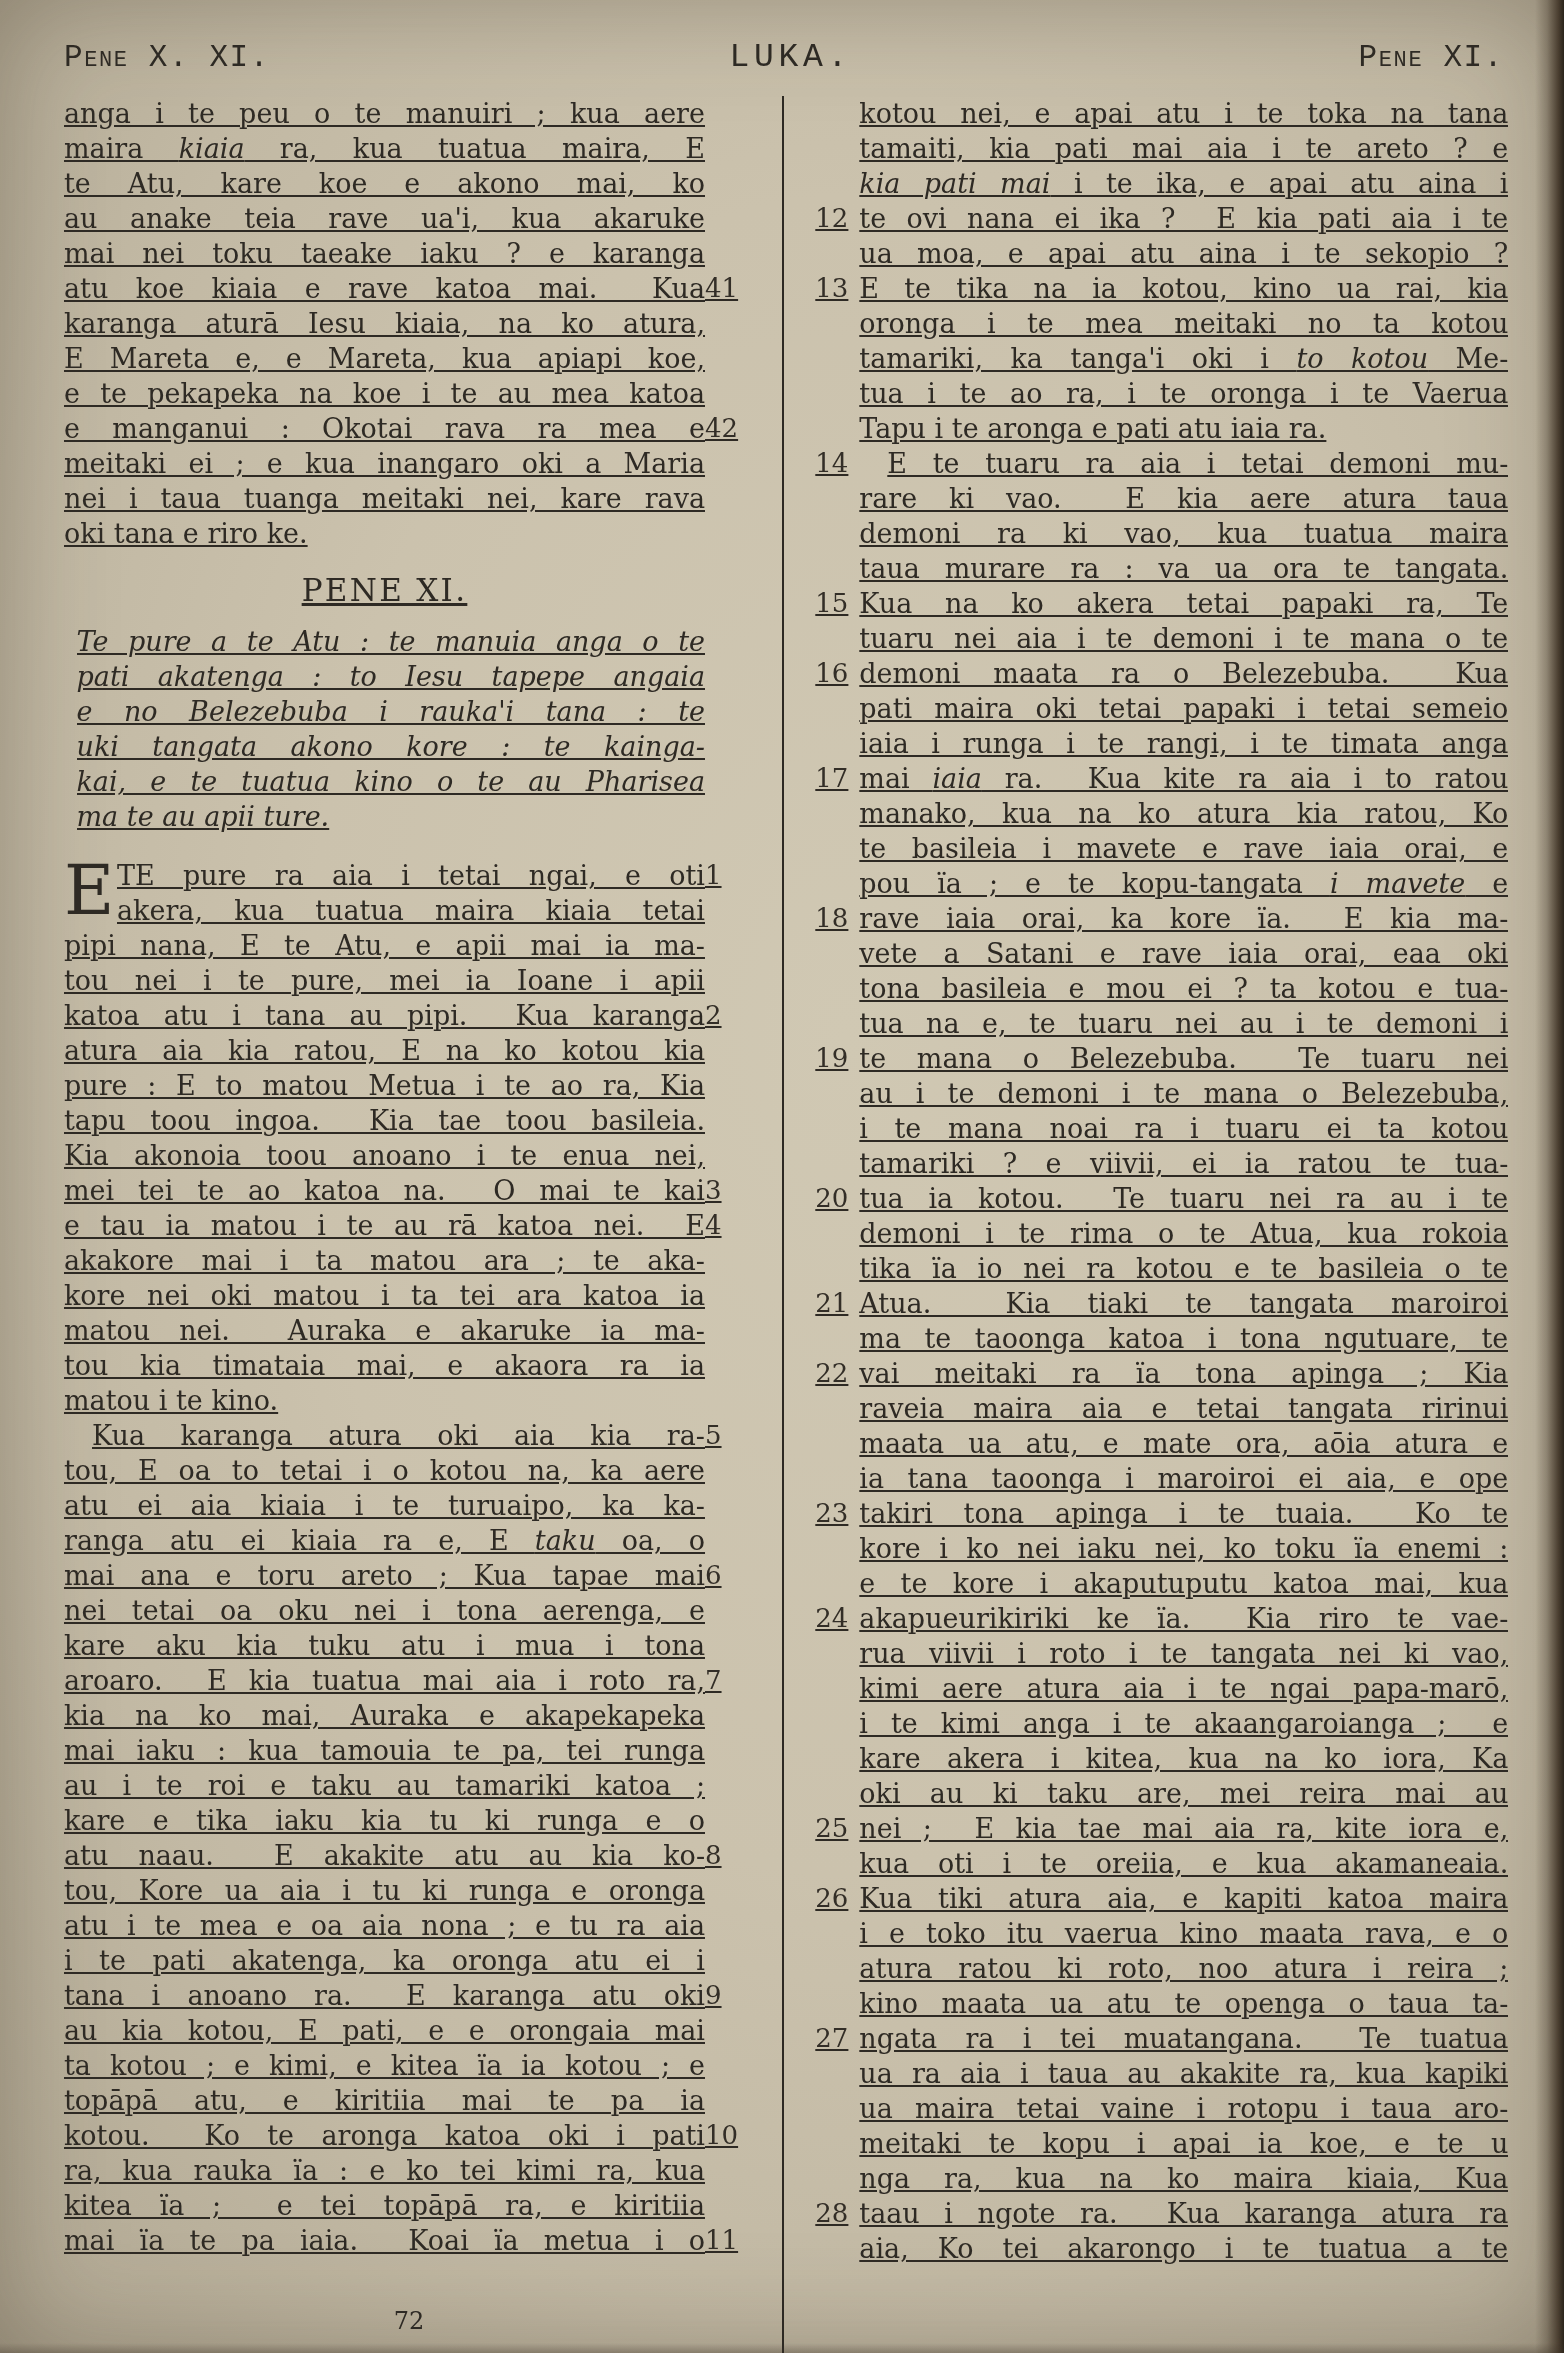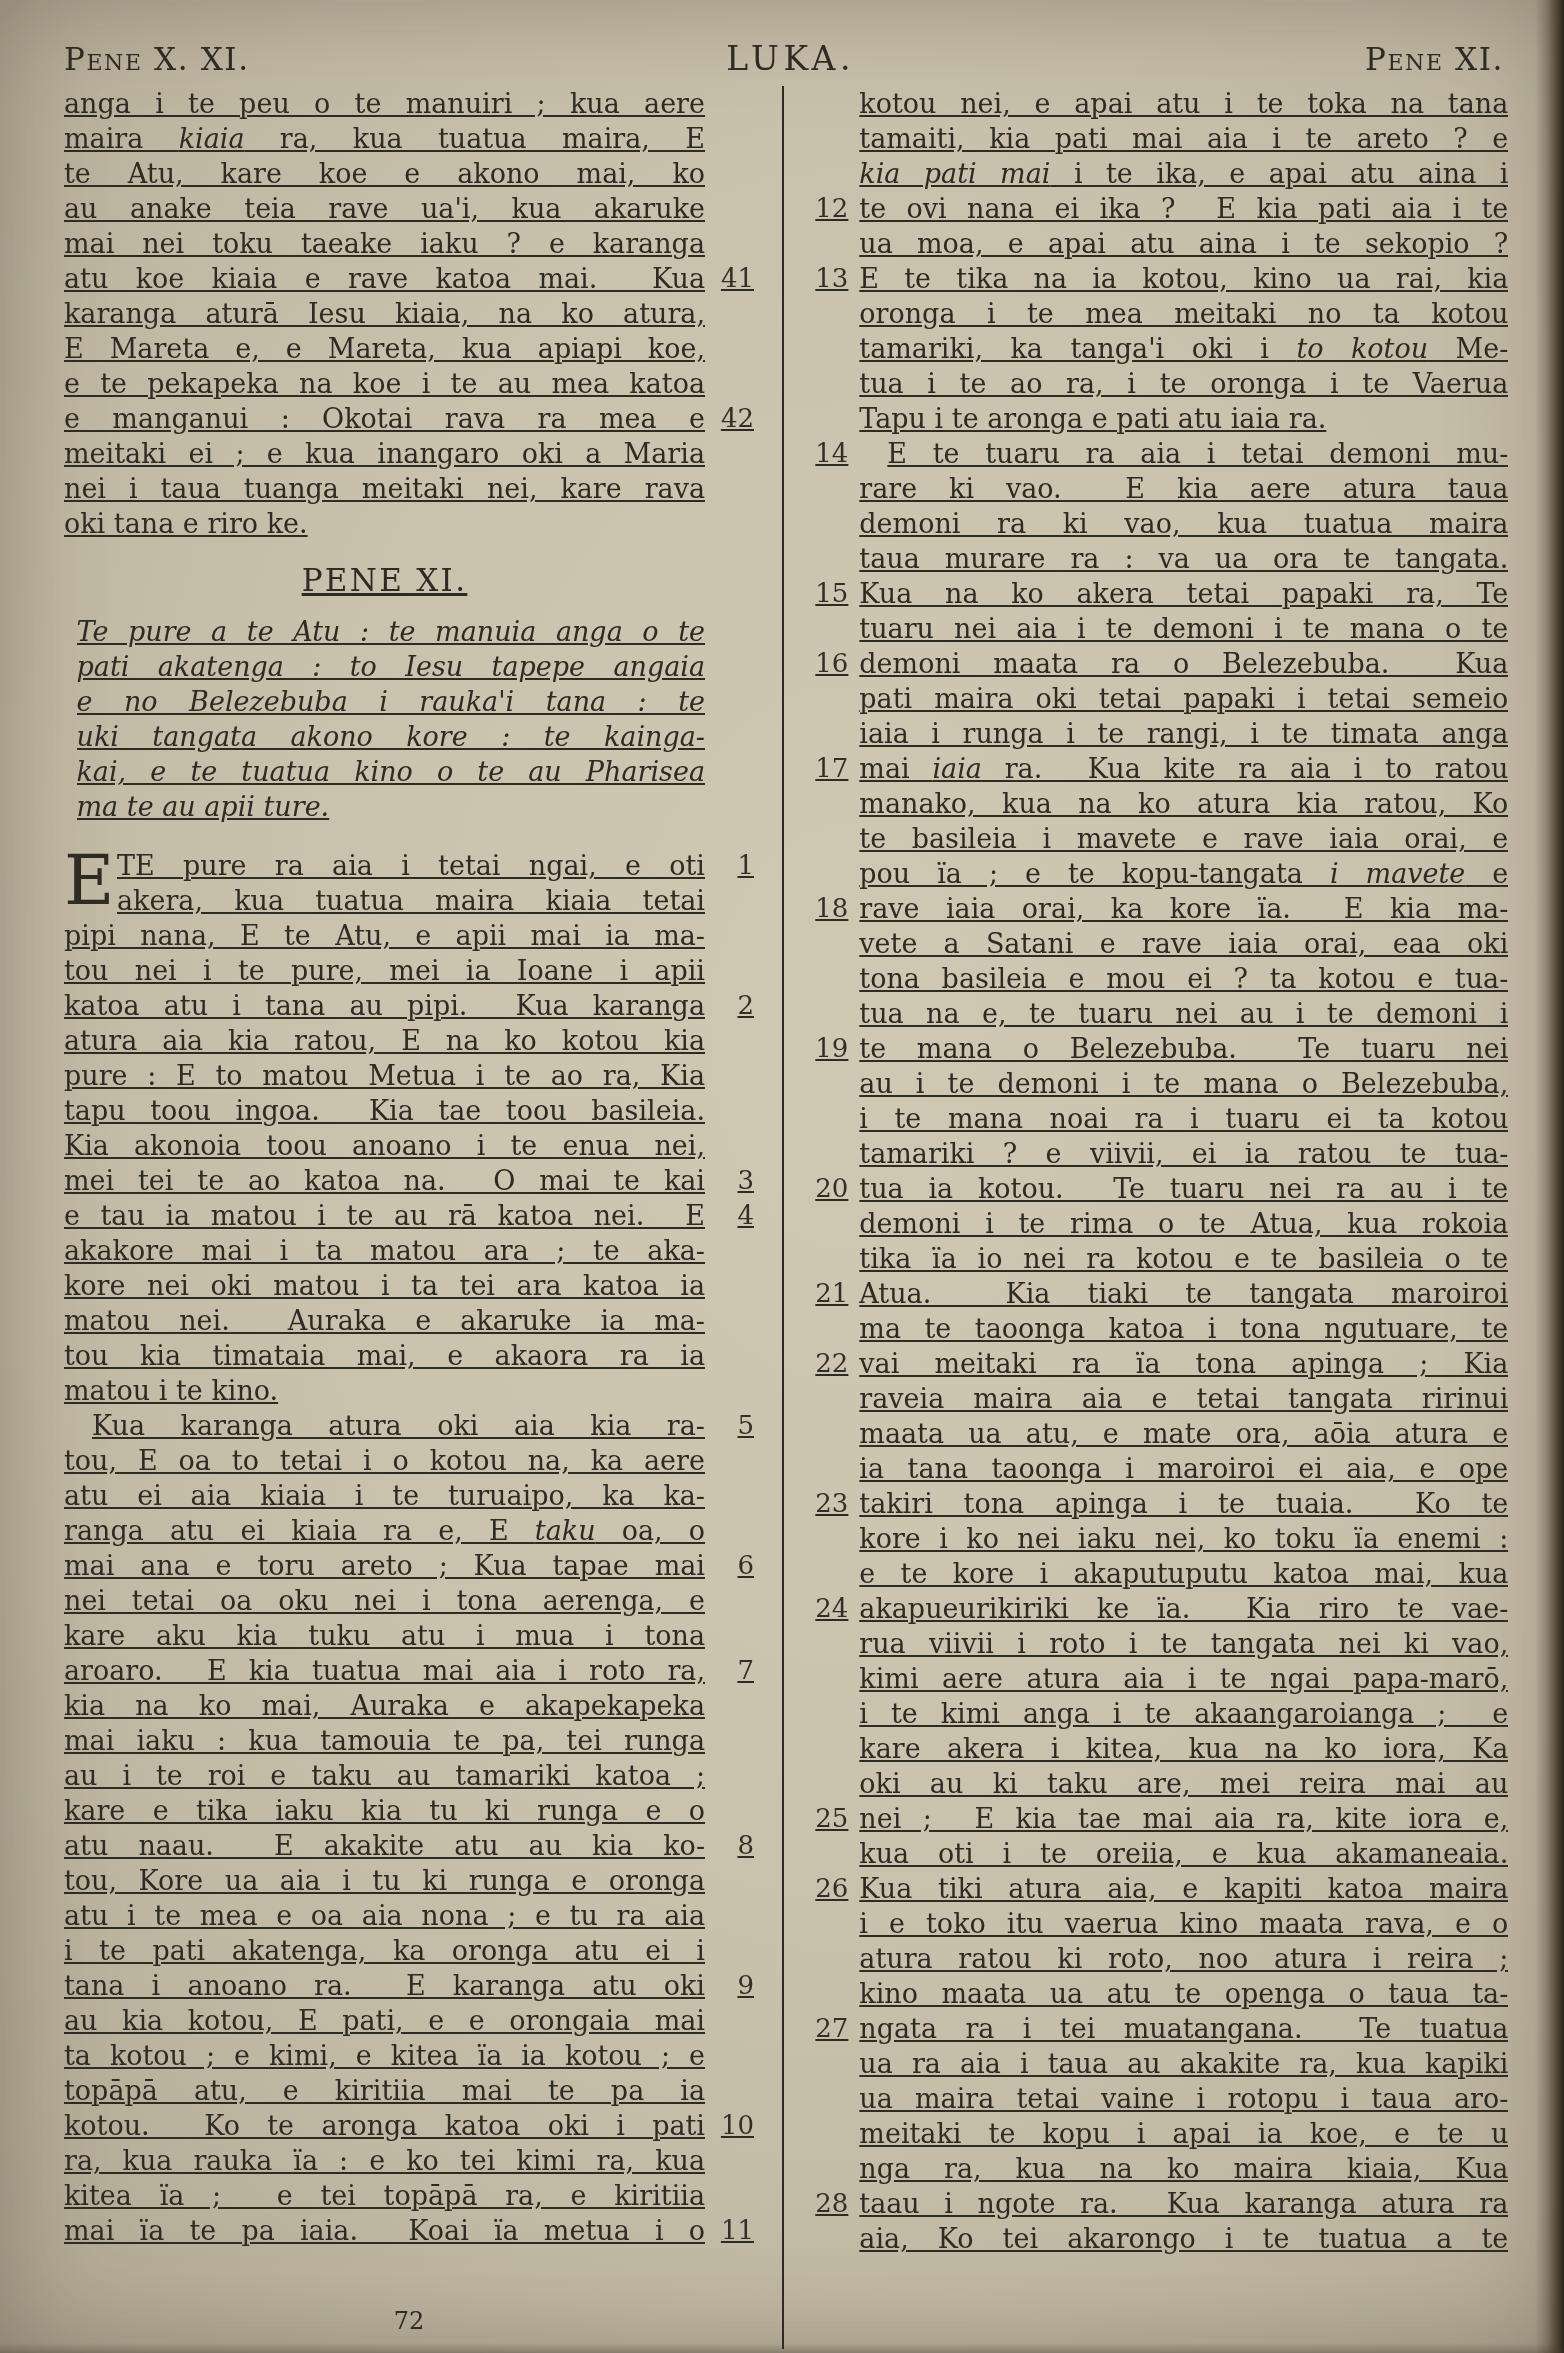--- a/index.html
+++ b/index.html
@@ -25,21 +25,22 @@
     pointer-events:none;
   }
   .edge-bottom{
     position:absolute;left:0;right:0;bottom:0;height:11px;
     background:linear-gradient(to bottom, rgba(60,50,38,0), rgba(60,50,38,.35));
     pointer-events:none;
   }
   .running-head{
     display:flex;align-items:baseline;
     height:38px;
-    margin-bottom:9px;
+    margin-bottom:19px;
+    font-family:Liberation Mono, monospace;
   }
   .rh-left,.rh-right{
     width:690px;
     font-variant:small-caps;
     font-size:31px;letter-spacing:1.6px;
   }
   .rh-left{text-align:left;}
   .rh-right{text-align:right;padding-right:14px;box-sizing:border-box;}
   .rh-center{
     flex:1;text-align:center;
@@ -65,21 +66,21 @@
     flex:1;min-width:0;
     text-align:justify;text-align-last:justify;
   }
   .line-end .line-text{text-align-last:left;}
   .line-indent .line-text{padding-left:28px;}
   .line-dc .line-text{padding-left:53px;}
   .verse{
     font-size:26px;color:#332e27;
     flex:0 0 auto;
   }
-  .col-left .verse{width:49px;text-align:right;}
+  .col-left .verse{width:49px;text-align:left;}
   .col-right .verse{width:44px;text-align:right;padding-right:12.5px;box-sizing:border-box;}
   .chapter-heading{
     text-align:center;
     font-size:31px;letter-spacing:2.3px;
     height:45px;line-height:45px;
     margin:17px 49px 11px 0;
   }
   .summary .line{font-style:italic;}
   .summary{padding-left:12.5px;margin-bottom:24px;}
   .dropcap{

